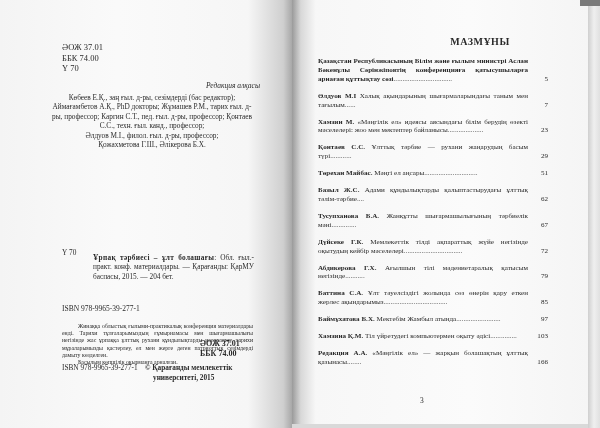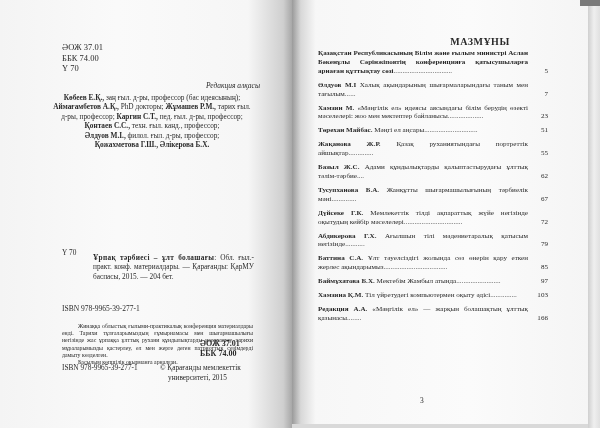--- a/index.html
+++ b/index.html
@@ -23,59 +23,59 @@
       position: absolute; left: 588px; top: 0; width: 12px; height: 428px;
       background: linear-gradient(to right, #cfcfcf, #efefef 50%, #e0e0e0);
     }
     .top-dark { position: absolute; left: 580px; top: 0; width: 20px; height: 6px; background: #7a7a7a; }
 
     
     .codes { position: absolute; left: 62px; top: 42px; font-size: 8.5px; line-height: 10.5px; }
     .codes div { white-space: nowrap; }
     .board-title { position: absolute; left: 40px; width: 220px; top: 81px; text-align: right; font-style: italic; font-size: 7.5px; }
     .board { position: absolute; left: 52px; width: 200px; top: 93px; text-align: center; font-size: 7.3px; line-height: 9.4px; }
-    .board b { font-weight: bold; }
+    .board b { font-weight: normal; }
 
     .catalog { position: absolute; top: 248px; left: 62px; width: 192px; font-size: 7.3px; line-height: 9.4px; }
     .catalog-code { position: absolute; left: 0; top: 0; }
     .catalog-text { position: absolute; left: 31px; top: 5px; width: 161px; text-align: justify; }
     .catalog-text b { font-weight: bold; letter-spacing: 0.3px; }
 
     .isbn1 { position: absolute; left: 62px; top: 304px; font-size: 7.5px; }
     .abstract { position: absolute; left: 62px; top: 323px; width: 191px; font-size: 5.8px; line-height: 7.2px; text-align: justify; }
     .abstract p { margin: 0; text-indent: 16px; }
     .codes-bold { position: absolute; left: 200px; top: 339px; font-weight: bold; font-size: 8px; line-height: 10px; }
     .bottom-row { position: absolute; left: 62px; top: 363px; font-size: 7.3px; line-height: 9.5px; width: 200px; }
     .isbn2 { position: absolute; left: 0; top: 0; }
-    .copyright { position: absolute; left: 98px; top: 0; font-weight: normal; white-space: nowrap; }
+    .copyright { position: absolute; left: 83px; top: 0; font-weight: bold; white-space: nowrap; }
 
     
     .toc-title { position: absolute; left: 292px; width: 288px; top: 36px; text-align: center; font-weight: bold; font-size: 10px; letter-spacing: 0.5px; padding-left: 44px; }
     .toc { position: absolute; left: 318px; width: 230px; top: 49px; font-size: 7.1px; line-height: 8.9px; }
     .toc-item { position: relative; margin-bottom: 5px; padding-right: 20px; }
-    .toc-item .txt { text-align: justify; }
+    .toc-item .txt { text-align: justify; margin-top: 8px; }
     .toc-item b { font-weight: bold; }
     .toc-item .pg { position: absolute; right: 0; bottom: 0; width: 18px; text-align: right; }
     .page-number { position: absolute; left: 420px; top: 396px; font-size: 7.5px; }
     .leader { display: inline; color: #555; }
   </style>
 </head>
 <body>
 
 <div class="spread">
   <div class="page-left">
     <div class="codes">
       <div>ӘОЖ 37.01</div>
       <div>ББК 74.00</div>
       <div>Ү 70</div>
     </div>
 
     <div class="board-title">Редакция алқасы</div>
     <div class="board">
-      <b>Көбеев Е.Қ.,</b><span> заң ғыл. д-ры, профессор (бас идеясының);</span>
+      <b>Көбеев Е.Қ.,</b><span> заң ғыл. д-ры, сезімдерді (бас редактор);</span>
       <b>Аймағамбетов А.Қ.,</b><span> PhD докторы; </span><b>Жұмашев Р.М.,</b><span> тарих ғыл. д-ры, профессор; </span><b>Каргин С.Т.,</b><span> пед. ғыл. д-ры, профессор; </span><b>Қонтаев С.С.,</b><span> техн. ғыл. канд., профессор; </span><br>
       <b>Әлдуов М.І.,</b><span> филол. ғыл. д-ры, профессор; </span><br>
       <b>Қожахметова Г.Ш., Әлікерова Б.Х.</b>
     </div>
 
     <div class="catalog">
       <span class="catalog-code">Ү 70</span>
       <div class="catalog-text">
         <b>Ұрпақ тәрбиесі – ұлт болашағы</b><span>: Обл. ғыл.-практ. конф. материалдары. — Қарағанды: ҚарМУ баспасы, 2015. — 204 бет.</span>
       </div>
@@ -114,26 +114,26 @@
       </div>
       <div class="toc-item">
         <div class="txt"><b>Әлдуов М.І</b><span> Халық ақындарының шығармаларындағы таным мен тағылым</span><span class="leader">......</span></div>
         <span class="pg">7</span>
       </div>
       <div class="toc-item">
         <div class="txt"><b>Хамзин М.</b><span> «Мәңгілік ел» идеясы аясындағы білім берудің өзекті мәселелері: жоо мен мектептер байланысы</span><span class="leader">....................</span></div>
         <span class="pg">23</span>
       </div>
       <div class="toc-item">
+        <div class="txt"><b>Қонтаев С.С.</b><span> Ұлттық тәрбие — рухани жаңарудың басым түрі</span><span class="leader">............</span></div>
+        <span class="pg">29</span>
+      </div>
+      <div class="toc-item">
         <div class="txt"><b>Төрехан Майбас.</b><span> Мәңгі ел аңсары</span><span class="leader">..............................</span></div>
         <span class="pg">51</span>
-      </div>
-      <div class="toc-item">
-        <div class="txt"><b>Жақанова Ж.Р.</b><span> Қазақ руханиятындағы портреттік айшықтар</span><span class="leader">..............</span></div>
-        <span class="pg">55</span>
       </div>
       <div class="toc-item">
         <div class="txt"><b>Базыл Ж.С.</b><span> Адами құндылықтарды қалыптастырудағы ұлттық тәлім-тәрбие</span><span class="leader">....</span></div>
         <span class="pg">62</span>
       </div>
       <div class="toc-item">
         <div class="txt"><b>Тусупханова Б.А.</b><span> Жанқұтты шығармашылығының тәрбиелік мәні</span><span class="leader">..............</span></div>
         <span class="pg">67</span>
       </div>
       <div class="toc-item">

